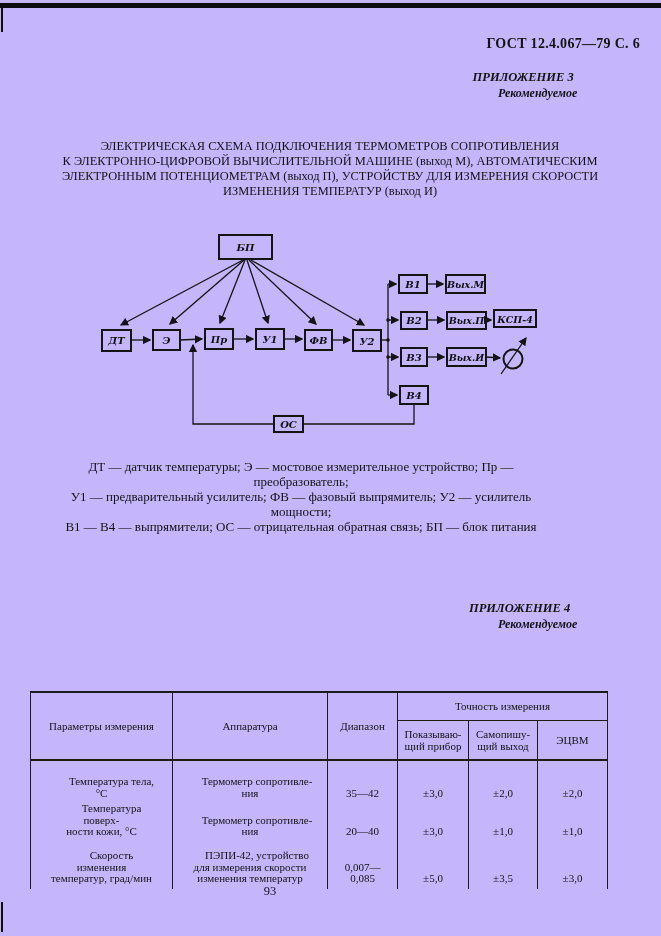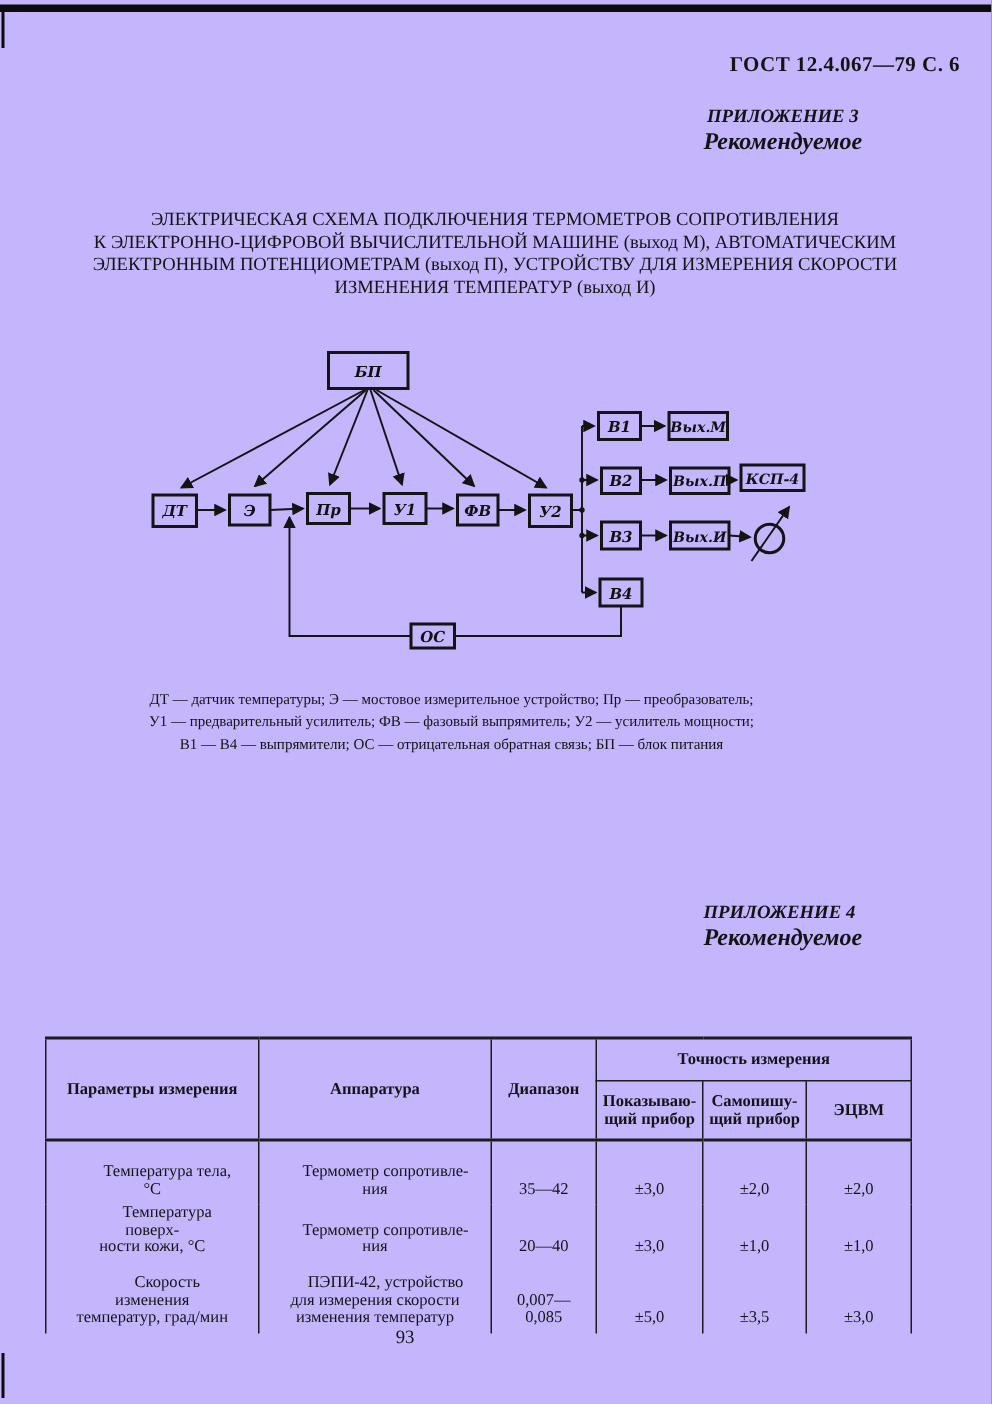--- a/index.html
+++ b/index.html
@@ -6,37 +6,37 @@
   .page{width:661px;height:936px;position:relative;background:#c4b5fd;
         font-family:"Liberation Serif",serif;color:#141414;overflow:hidden;margin:0 auto;}
   .artifact{position:absolute;background:#0c0c0c;}
   .scan-top{top:3px;left:0;width:661px;height:5px;}
   .scan-left-top{top:8px;left:1px;width:2px;height:24px;}
   .scan-left-bottom{top:902px;left:1px;width:2px;height:30px;}
   .gost-header{position:absolute;top:36px;left:0;right:21px;text-align:right;
                font-weight:bold;font-size:14px;letter-spacing:.3px;}
   .app-block{position:absolute;font-weight:bold;font-style:italic;}
   .app3{top:70px;left:469px;text-align:center;} .app4{top:601px;left:469px;}
-  .app-label{font-size:12.5px;} .app-sub{font-size:16px;margin-top:1px;}
+  .app-label{font-size:12.5px;} .app-sub{font-size:12px;margin-top:1px;margin-left:29px;}
   .doc-title{position:absolute;top:139px;left:28px;width:604px;text-align:center;
              font-weight:normal;font-size:12.4px;line-height:15px;}
   .diagram{position:absolute;top:228px;left:90px;width:460px;height:218px;}
   .diagram .wire{stroke:#141414;stroke-width:1.3;fill:none;}
   .diagram .box{fill:none;stroke:#141414;stroke-width:2;}
   .diagram .dot{fill:#141414;}
   .blk-label{font:italic bold 10px "DejaVu Serif",serif;fill:#111;
              text-anchor:middle;}
   .blk-label.sm{font-size:9.5px;}
   .legend{position:absolute;top:459px;left:62px;width:478px;text-align:center;
-          font-size:10px;line-height:15px;}
+          font-size:13px;line-height:15px;}
   .table-title{position:absolute;top:652px;left:30px;width:566px;text-align:center;
                font-weight:bold;font-size:12.5px;letter-spacing:.2px;}
   table.meas{position:absolute;top:691px;left:30px;width:577px;border-collapse:collapse;
              table-layout:fixed;font-size:11px;}
-  table.meas th{font-weight:bold;font-size:11px;line-height:12px;padding:1px 3px;
+  table.meas th{font-weight:normal;font-size:11px;line-height:12px;padding:1px 3px;
                 border:1px solid #1c1c1c;vertical-align:middle;text-align:center;
                 white-space:pre-line;}
   table.meas thead tr:first-child th{border-top:2px solid #1c1c1c;}
   table.meas thead th[rowspan],table.meas thead tr.sub th{border-bottom:2px solid #1c1c1c;}
   table.meas tbody td{border-left:1px solid #1c1c1c;border-right:1px solid #1c1c1c;
                       border-top:none;border-bottom:none;vertical-align:bottom;
                       padding:0 14px 4px;line-height:11.5px;white-space:pre-line;
                       text-align:center;}
   td.c-param{text-align:left;text-indent:20px;}
   td.c-app{text-align:left;text-indent:14px;}
@@ -207,21 +207,21 @@
       <tr class="hrow1">
         <th rowspan="2">Параметры измерения</th>
         <th rowspan="2">Аппаратура</th>
         <th rowspan="2">Диапазон</th>
         <th colspan="3">Точность измерения</th>
       </tr>
       <tr class="hrow2 sub">
         <th>Показываю-
 щий прибор</th>
         <th>Самопишу-
-щий прибор</th>
+щий выход</th>
         <th>ЭЦВМ</th>
       </tr>
     </thead>
     <tbody>
       <tr class="brow1">
         <td class="c-param lift">Температура тела, °С</td>
         <td class="c-app">Термометр сопротивле-
 ния</td>
         <td>35—42</td>
         <td>±3,0</td>

